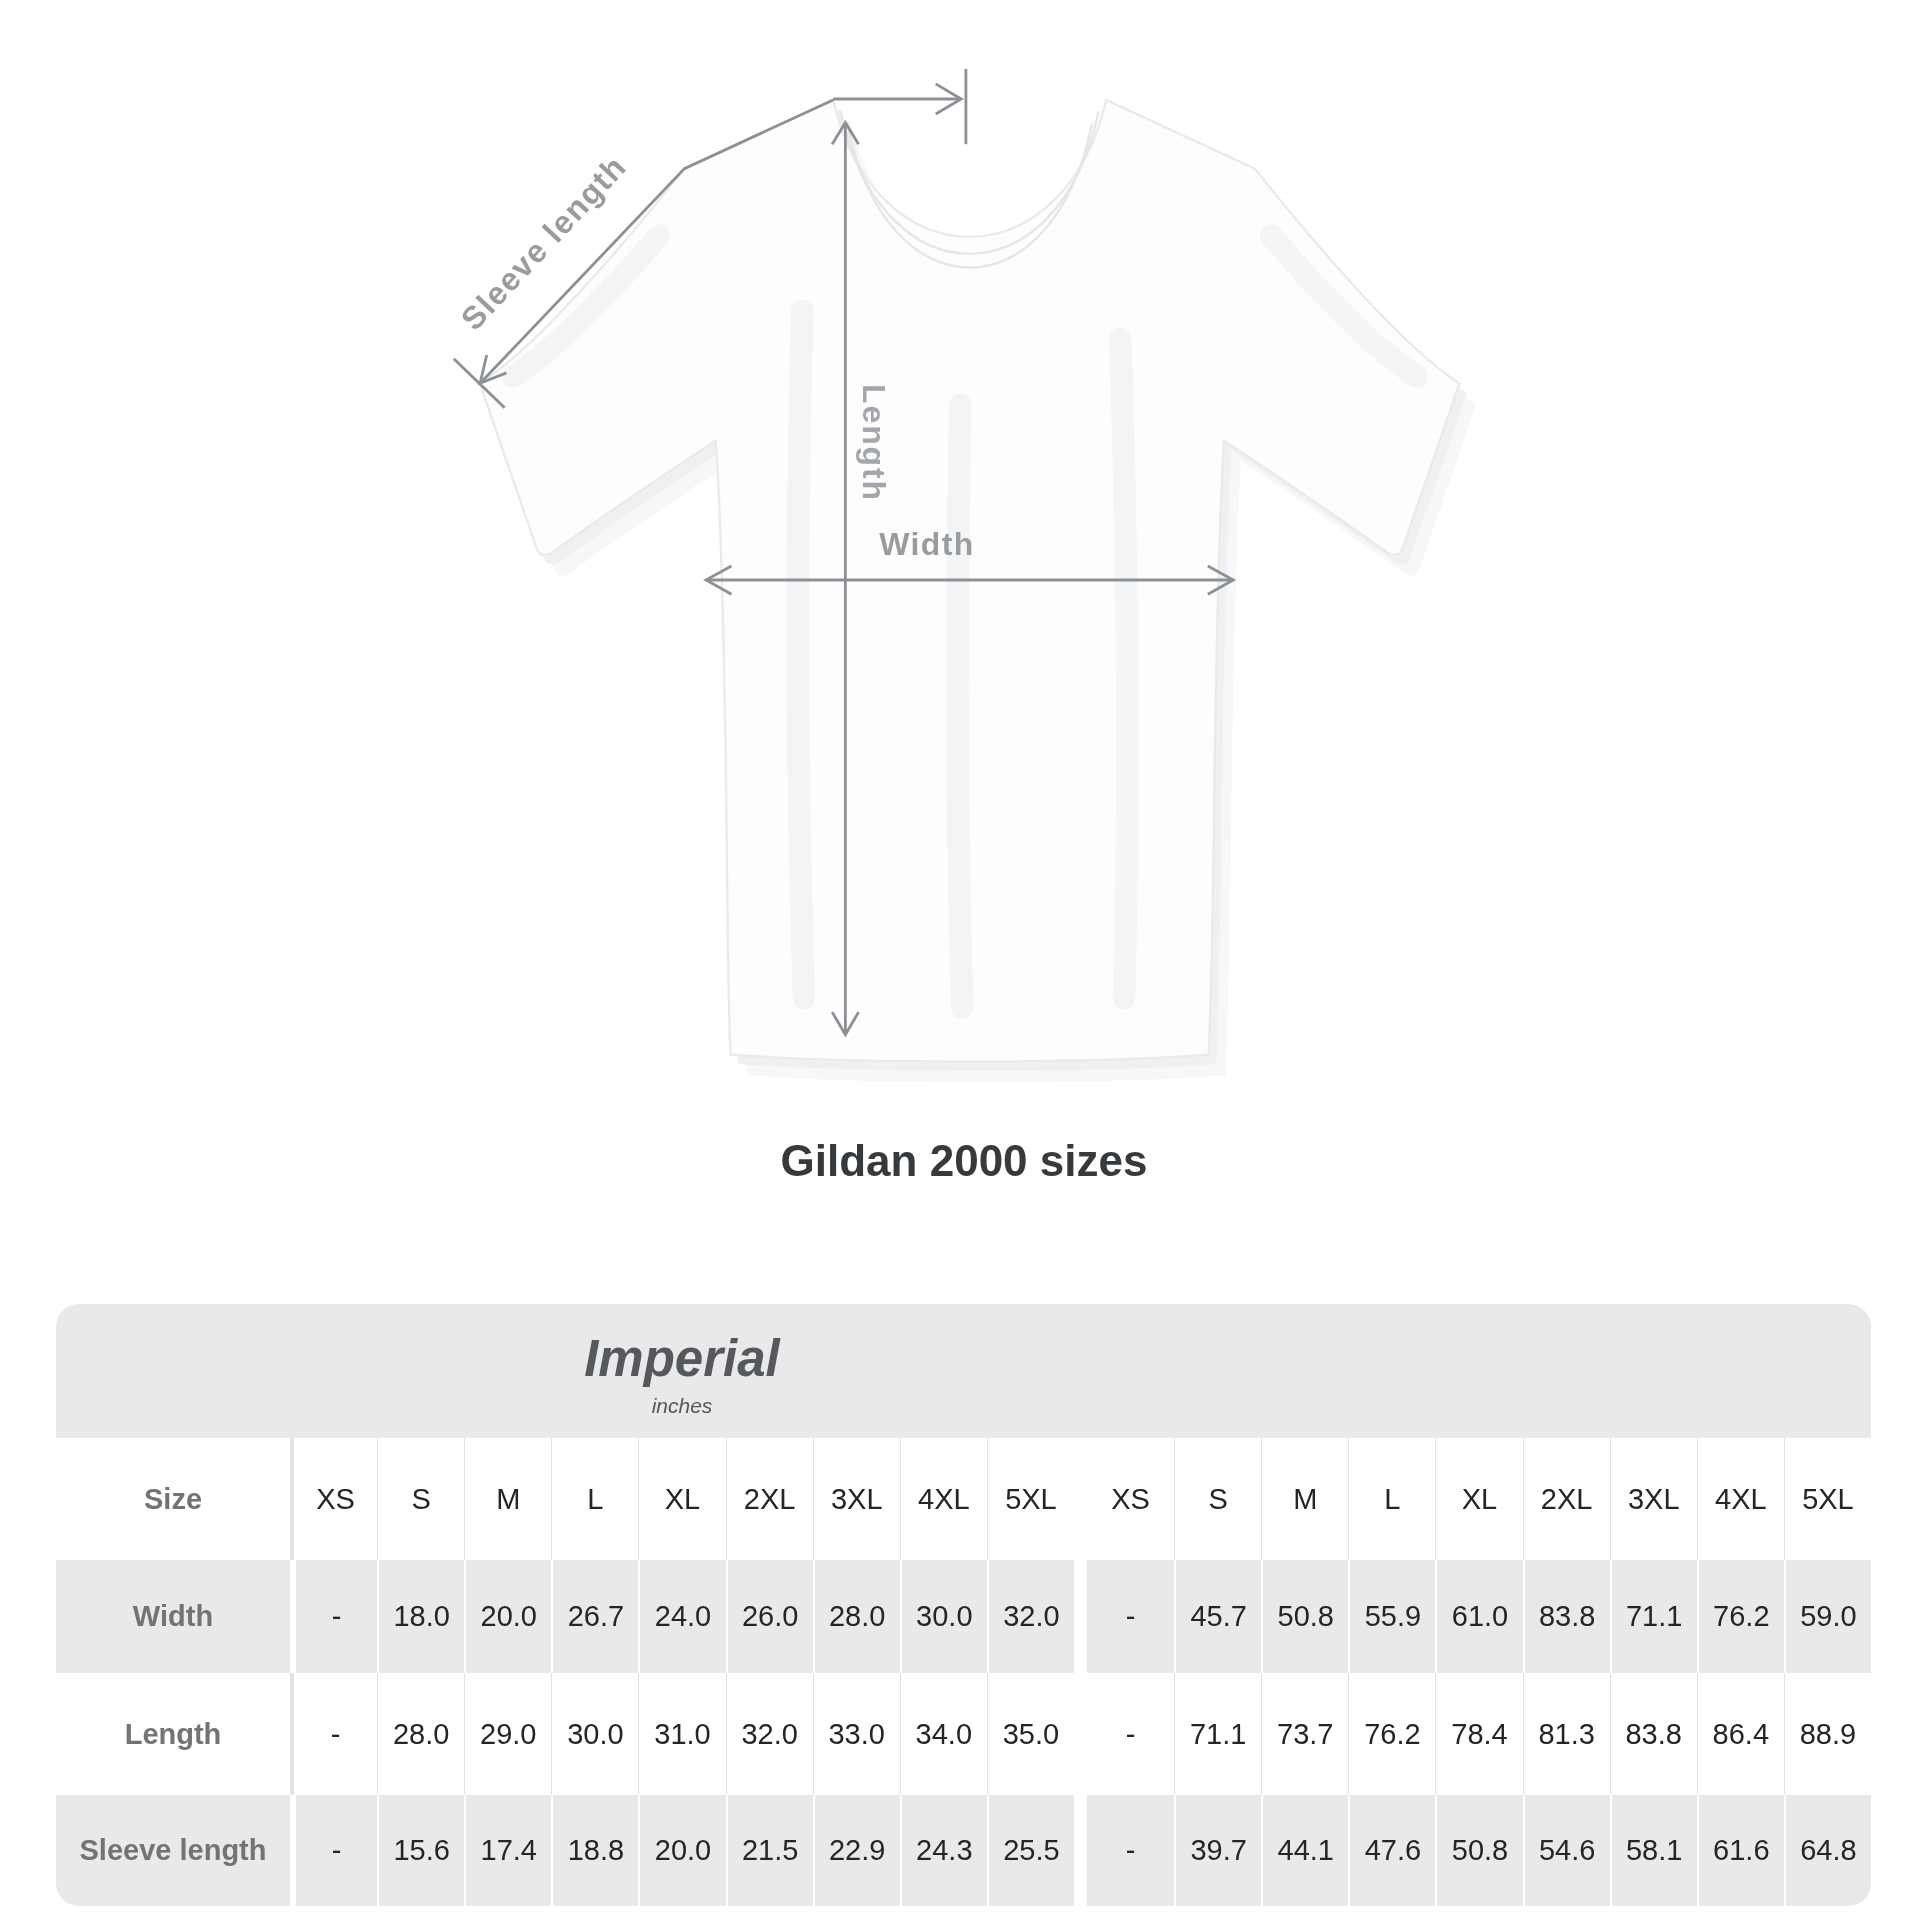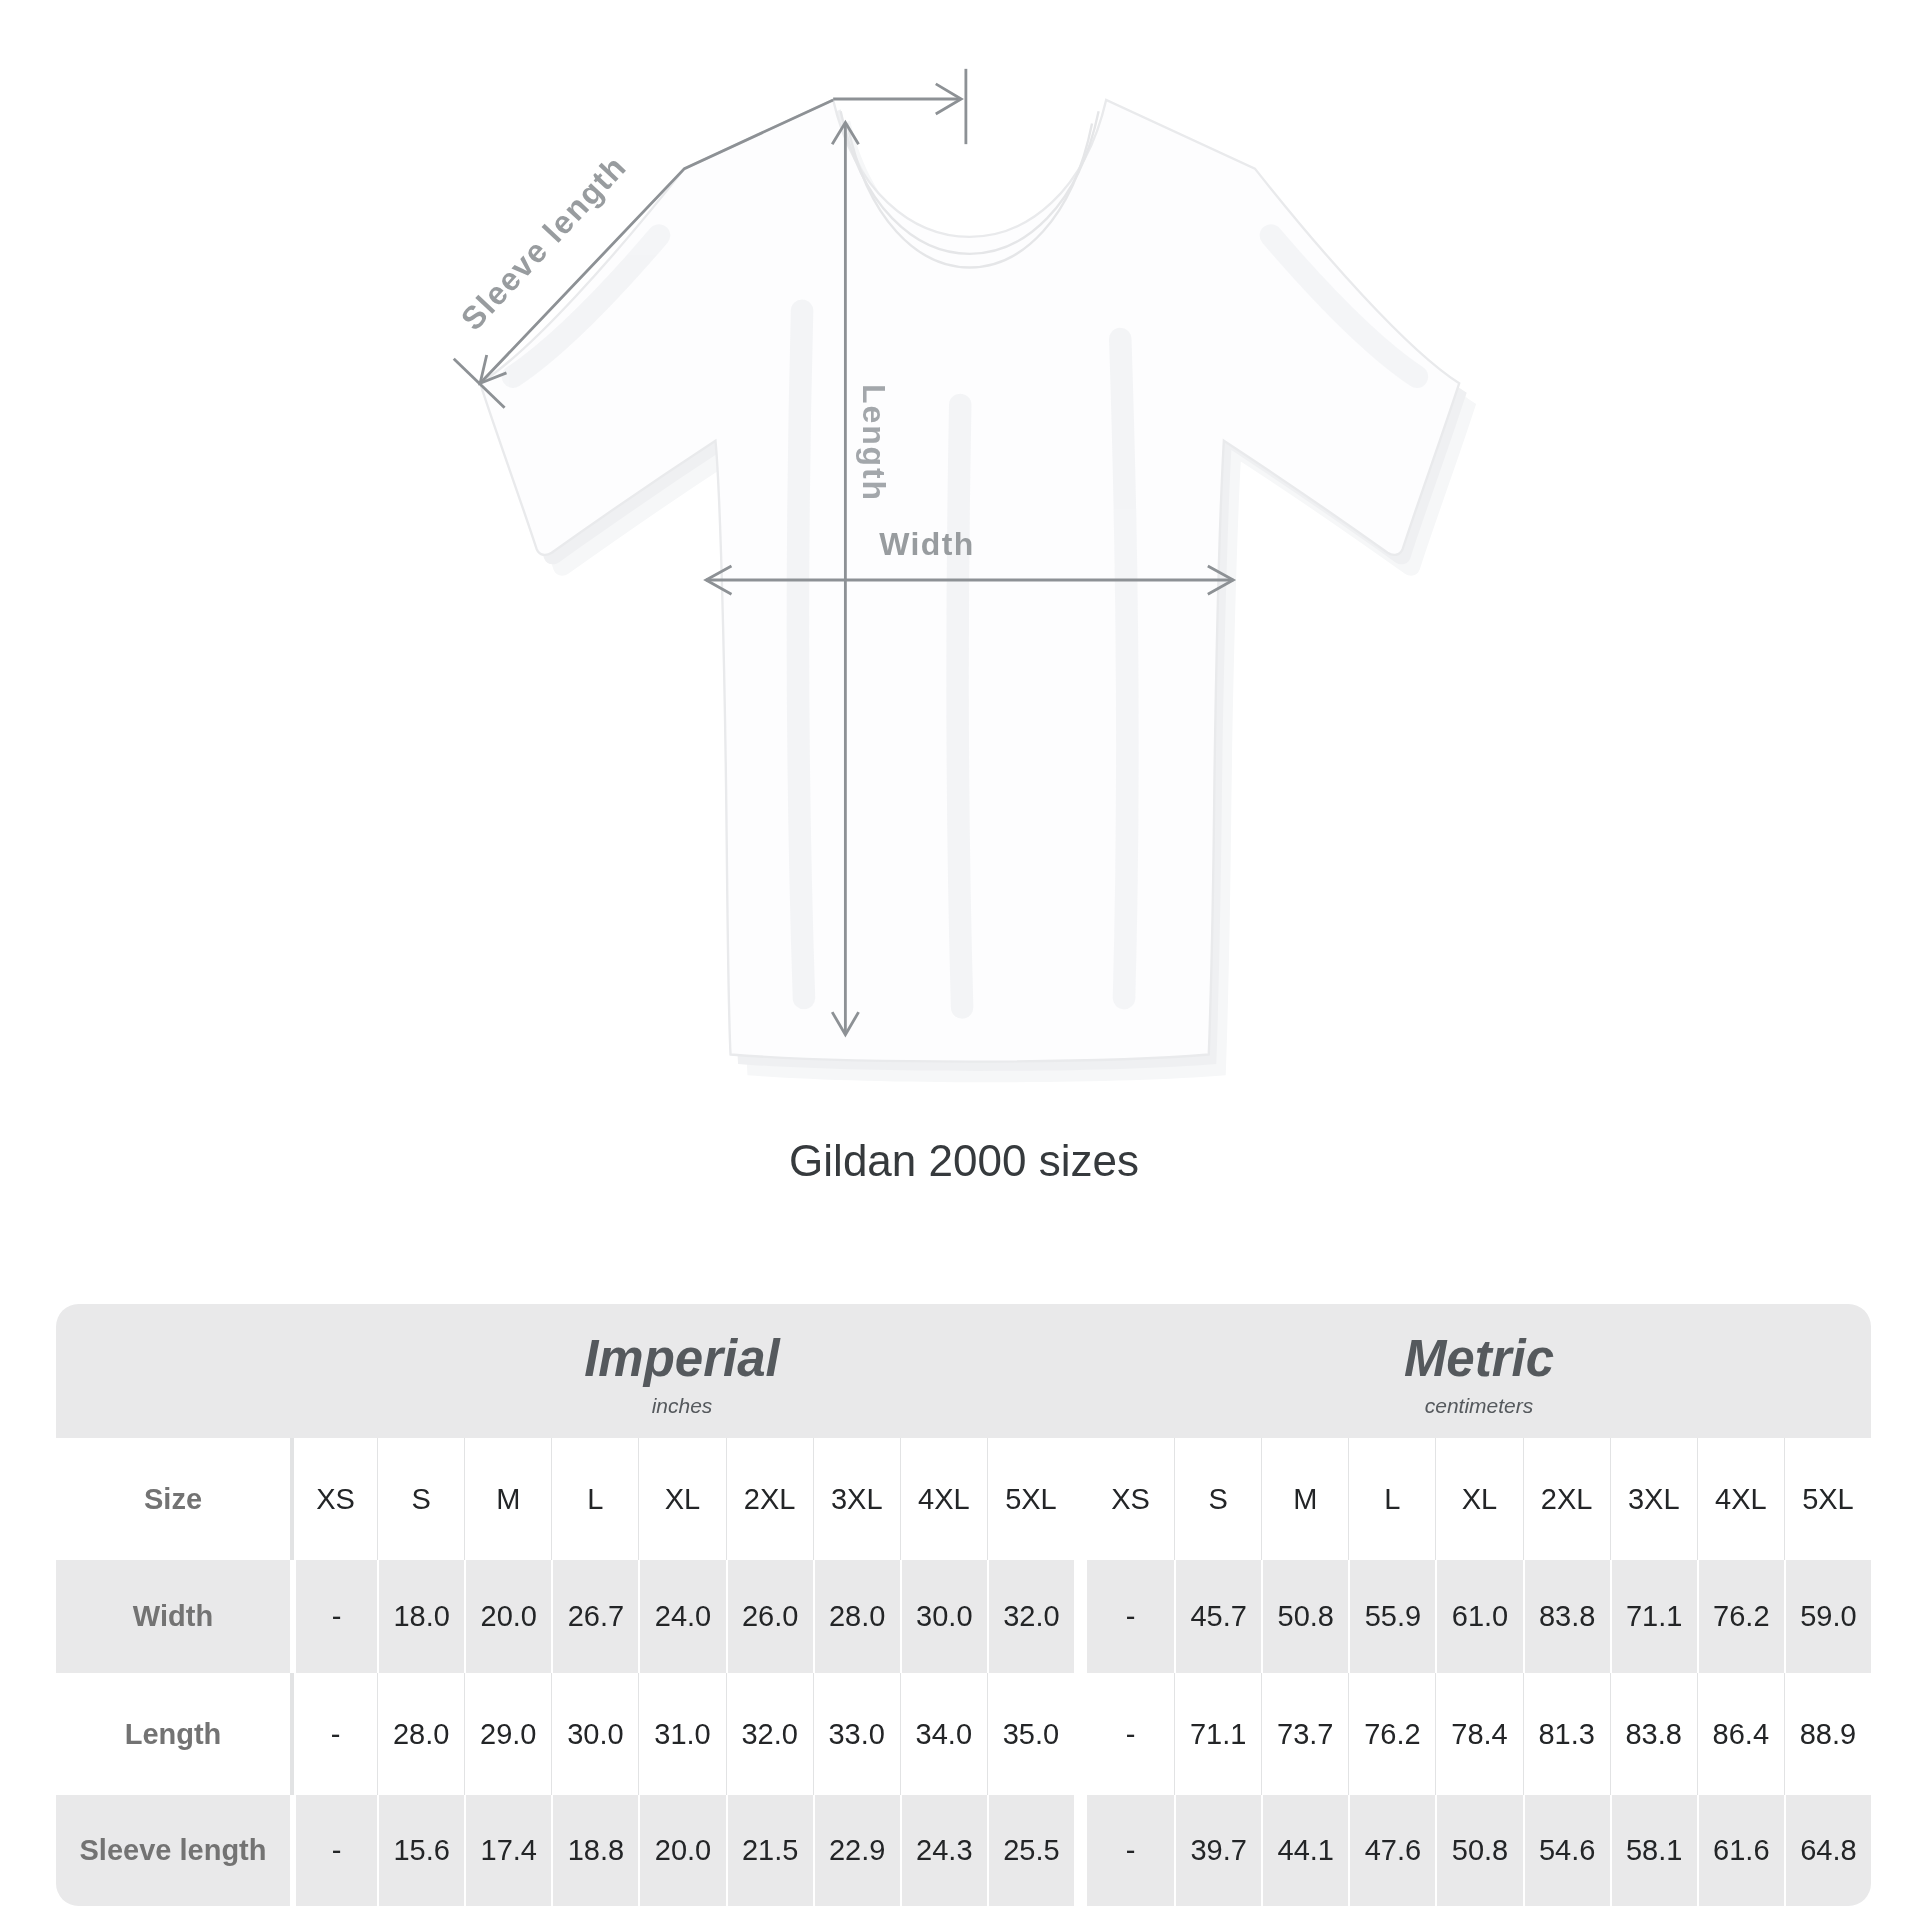--- a/index.html
+++ b/index.html
@@ -9,21 +9,21 @@
   
   #diagram{position:absolute;left:0;top:0;width:1928px;height:1177px;}
   #diagram svg{position:absolute;left:0;top:0;}
   .measure-label{position:absolute;color:#989c9f;font-weight:bold;font-size:32px;letter-spacing:1.4px;white-space:nowrap;}
   #label-sleeve{left:544px;top:243px;transform:translate(-50%,-50%) rotate(-47deg);}
   #label-length{left:855px;top:384px;writing-mode:vertical-rl;letter-spacing:1.9px;color:#a3a7ab;}
   #label-width{left:927px;top:563px;transform:translate(-50%,-100%);}
 
   
   #title{position:absolute;left:0;top:1136px;width:1928px;text-align:center;
-         font-size:44px;font-weight:normal;color:#363a3d;}
+         font-size:44px;font-weight:bold;color:#363a3d;}
   #subtitle{position:absolute;left:0;top:1217px;width:1928px;text-align:center;
             font-style:italic;font-size:27px;color:#5d6165;}
 
   
   #size-table{position:absolute;left:56px;top:1304px;width:1815px;}
   .ghead{position:relative;height:134px;background:#e9e9ea;border-radius:22.6px 22.6px 0 0;
          display:grid;grid-template-columns:234px repeat(9,1fr) 13px repeat(9,1fr);}
   .gtitle{grid-row:1;display:flex;flex-direction:column;align-items:center;justify-content:center;
           padding-top:3.8px;color:#55595d;}
   .gtitle .gname{font-size:51px;font-weight:bold;font-style:italic;line-height:1.2;}
@@ -100,24 +100,20 @@
   </div>
 
   <div id="title">Gildan 2000 sizes</div>
 
   <div id="size-table">
     <div class="ghead">
       <div class="gtitle" id="gtitle-imperial">
         <div class="gname">Imperial</div>
         <div class="gunit">inches</div>
       </div>
-      <div class="gtitle" id="gtitle-metric">
-        <div class="gname">Metric</div>
-        <div class="gunit">centimeters</div>
-      </div>
     </div>
     <div id="table-rows">
         <div class="trow white">
           <div class="cell rowlabel">Size</div>
           <div class="cell groupsep">XS</div>
           <div class="cell sep">S</div>
           <div class="cell sep">M</div>
           <div class="cell sep">L</div>
           <div class="cell sep">XL</div>
           <div class="cell sep">2XL</div>

